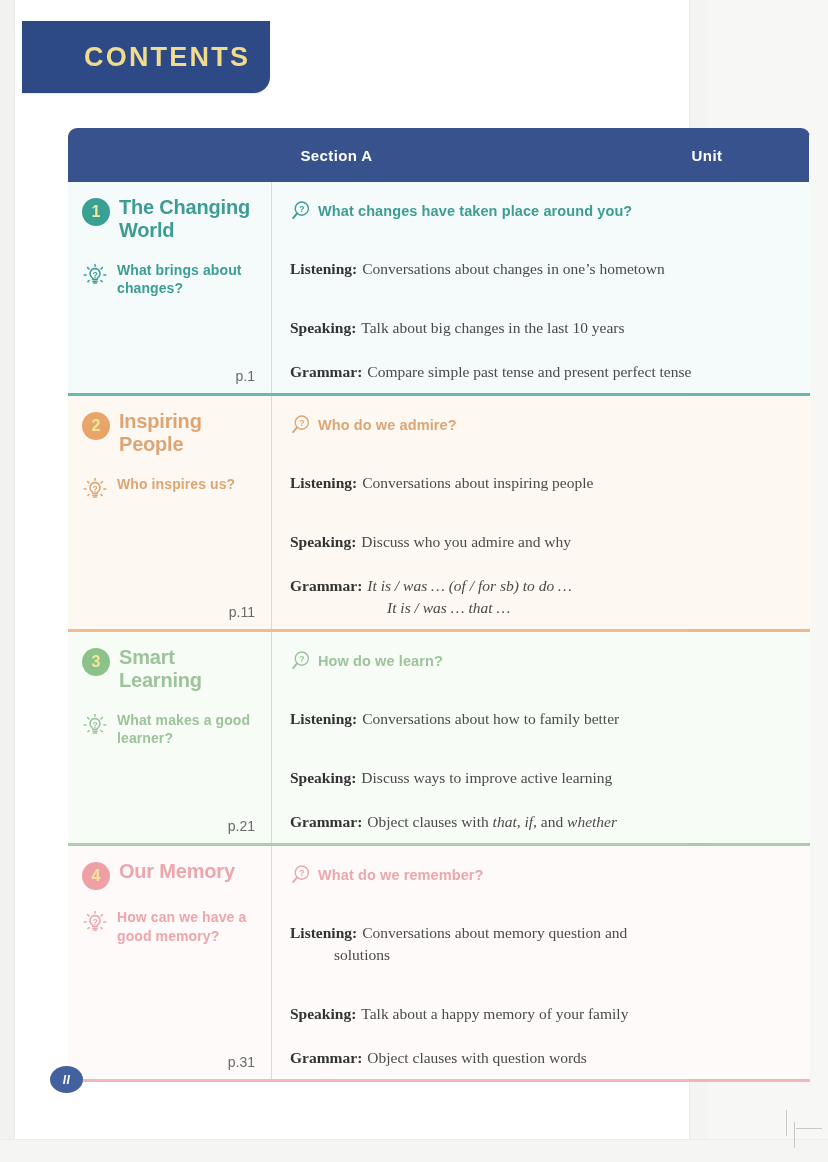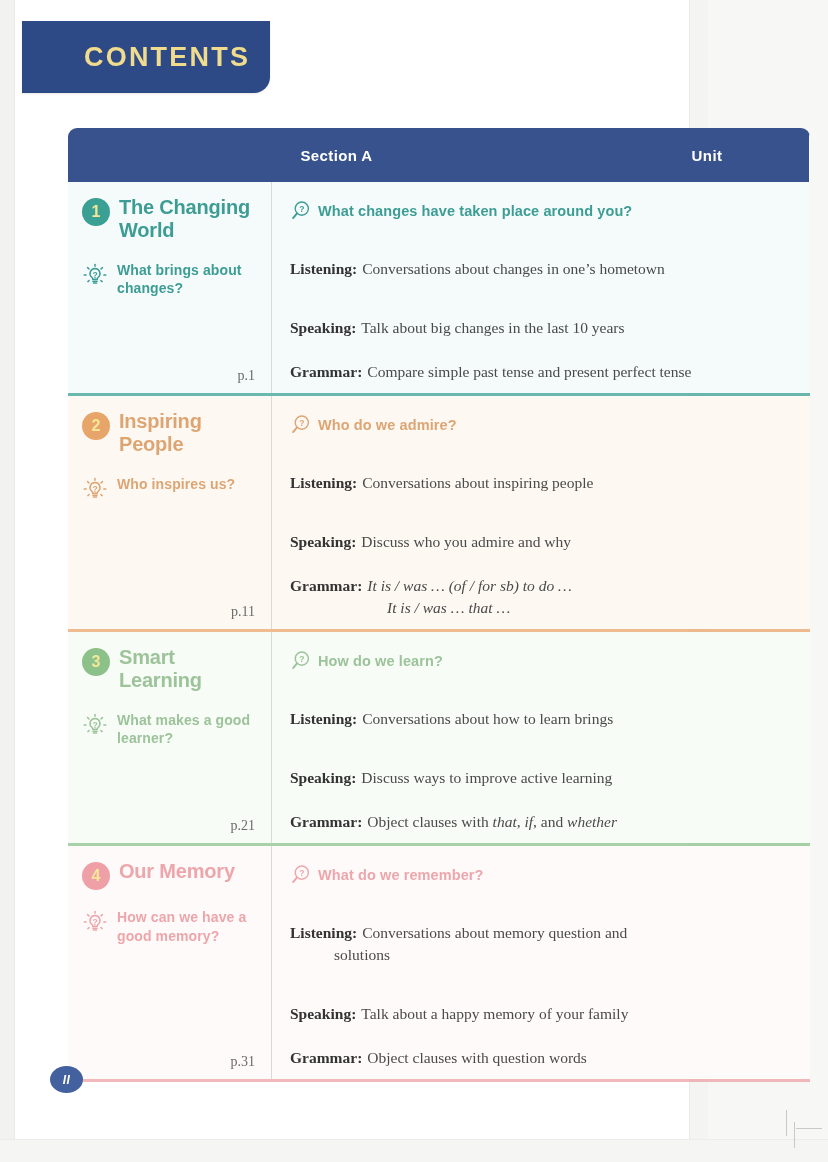--- a/index.html
+++ b/index.html
@@ -154,21 +154,21 @@
     line-height: 1.33;
     letter-spacing: 0.1px;
   }
 
   .unit-page {
     position: absolute;
     right: 16px;
     bottom: 9px;
     font-size: 14px;
     color: #6a6a6a;
-    font-family: Liberation Serif, serif;
+    font-family: Liberation Sans, sans-serif;
   }
 
   
   .sec-q {
     display: flex;
     align-items: center;
     gap: 7px;
     margin-bottom: 15px;
   }
   .q-icon {
@@ -412,21 +412,21 @@
               <span class="q-icon"><svg viewBox="0 0 21 21" width="21" height="21">
                   <circle cx="11.8" cy="8.6" r="6.6" fill="none" stroke="#9cc39a" stroke-width="1.4"></circle>
                   <line x1="7.0" y1="13.4" x2="3.1" y2="18.1" stroke="#9cc39a" stroke-width="1.9" stroke-linecap="round"></line>
                   <text x="11.8" y="11.9" text-anchor="middle" font-family="Liberation Sans, sans-serif" font-size="8.6" font-weight="bold" fill="#9cc39a">?</text>
                 </svg></span>
               <span class="sec-q-text" style="color:#9cc39a">How do we learn?</span>
             </div>
             <div class="skill-list">
               <div class="skill-row">
                 <span class="skill-label">Listening:</span>
-                <span>Conversations about how to learn brings</span>
+                <span>Conversations about how to family better</span>
               </div>
               <div class="skill-row">
                 <span class="skill-label">Speaking:</span>
                 <span>Discuss ways to improve active learning</span>
               </div>
             </div>
             <div class="grammar-row">
               <span class="grammar-label">Grammar:</span>
               <span>Object clauses with <span class="ital">that</span>, <span class="ital">if</span>, and <span class="ital">whether</span></span>
             </div>

